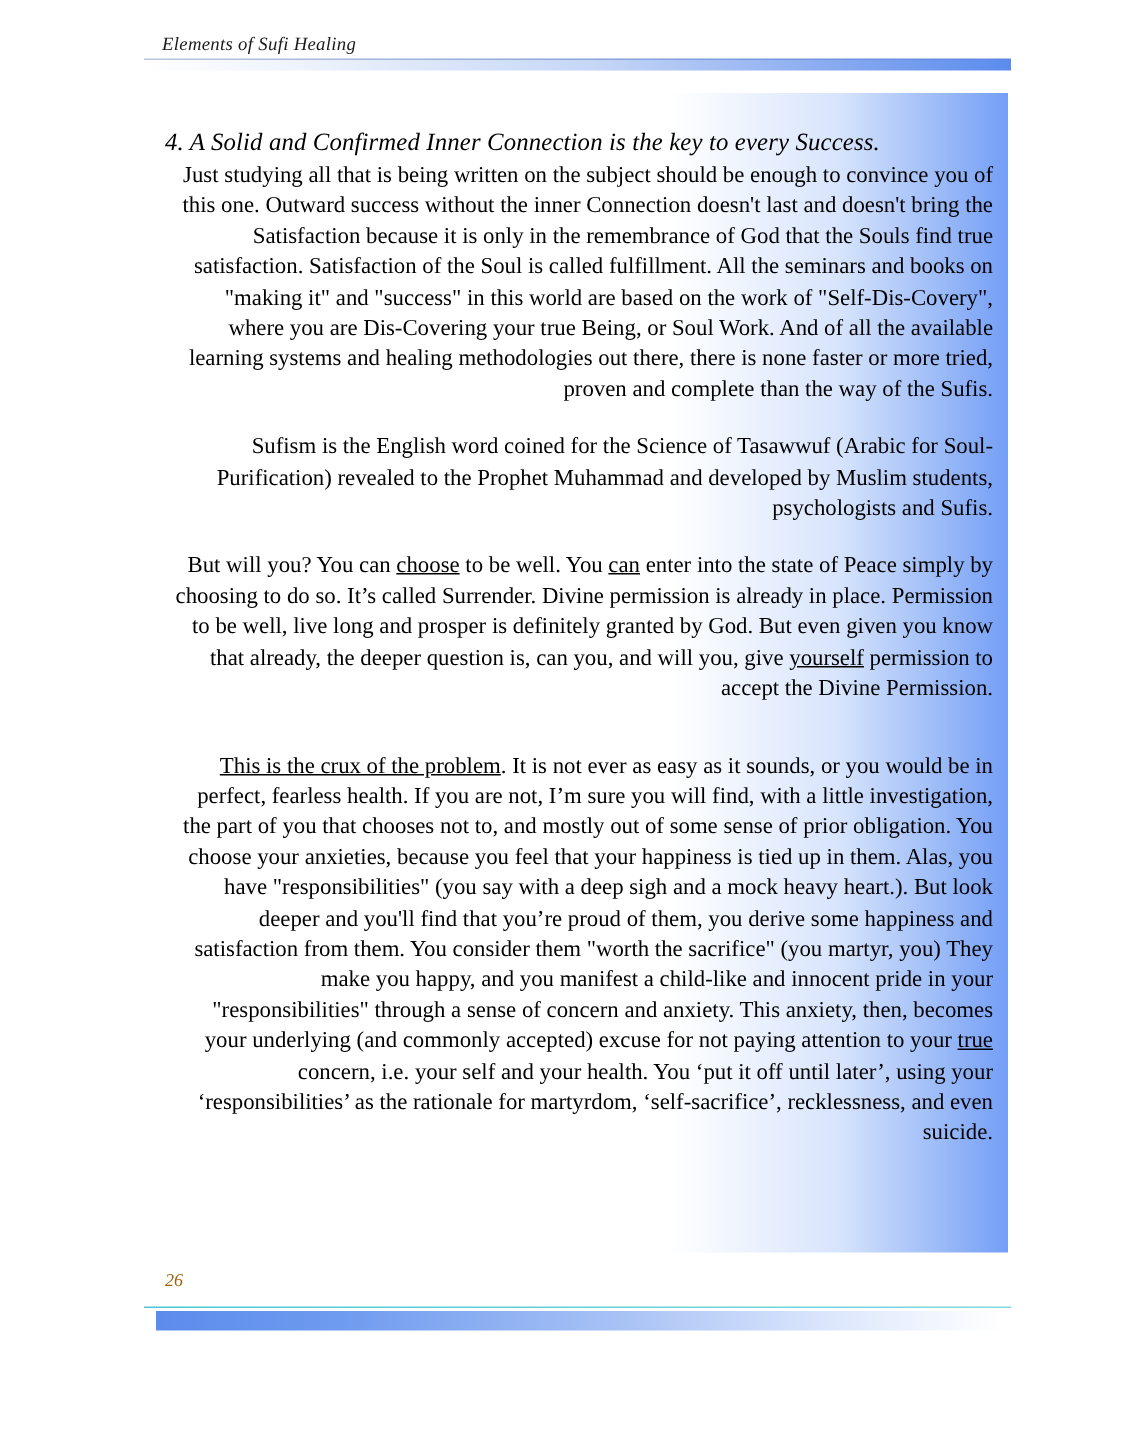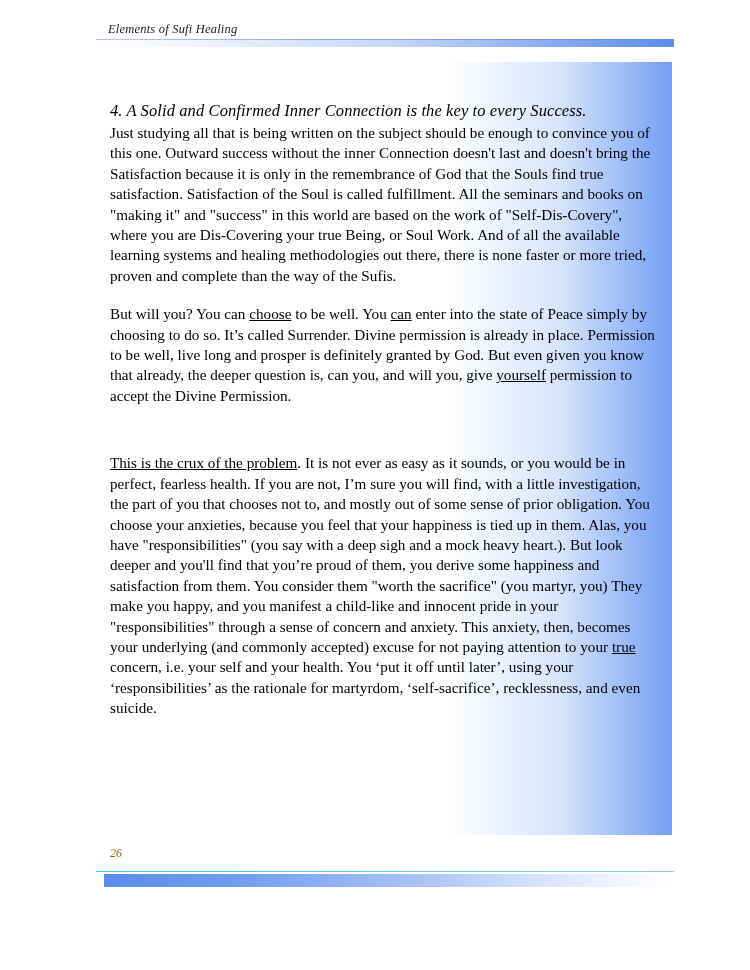--- a/index.html
+++ b/index.html
@@ -89,26 +89,25 @@
     font-weight: normal;
     font-size: 16.5px;
     line-height: 21px;
     letter-spacing: 0.1px;
   }
 
   p.body-par {
     margin: 0;
     font-size: 15.2px;
     line-height: 20.4px;
-    text-align: left;
+    text-align: right;
   }
 
   .block {
     margin-bottom: 18px;
-    margin-top: 16px;
   }
   .block.last {
     margin-bottom: 0;
   }
   .gap-large {
     height: 13px;
   }
 
   u.ul, .ul {
     text-decoration: underline;
@@ -160,20 +159,21 @@
   <div class="content-panel"></div>
 
   <div class="text-col">
 
     <div class="block">
       <h2 class="section-heading">4. A Solid and Confirmed Inner Connection is the key to every Success.</h2>
       <p class="body-par">Just studying all that is being written on the subject should be enough to convince you of this one. Outward success without the inner Connection doesn't last and doesn't bring the Satisfaction because it is only in the remembrance of God that the Souls find true satisfaction. Satisfaction of the Soul is called fulfillment. All the seminars and books on "making it" and "success" in this world are based on the work of "Self-Dis-Covery", where you are Dis-Covering your true Being, or Soul Work. And of all the available learning systems and healing methodologies out there, there is none faster or more tried, proven and complete than the way of the Sufis.</p>
     </div>
 
     <div class="block">
+      <p class="body-par">Sufism is the English word coined for the Science of Tasawwuf (Arabic for Soul-Purification) revealed to the Prophet Muhammad and developed by Muslim students, psychologists and Sufis.</p>
     </div>
 
     <div class="block">
       <p class="body-par"><span>But will you? You can </span><span class="ul">choose</span><span> to be well. You </span><span class="ul">can</span><span> enter into the state of Peace simply by choosing to do so. It’s called Surrender. Divine permission is already in place. Permission to be well, live long and prosper is definitely granted by God. But even given you know that already, the deeper question is, can you, and will you, give </span><span class="ul">yourself</span><span> permission to accept the Divine Permission.</span></p>
     </div>
 
     <div class="gap-large"></div>
 
     <div class="block last">
       <p class="body-par"><span class="ul">This is the crux of the problem</span><span>. It is not ever as easy as it sounds, or you would be in perfect, fearless health. If you are not, I’m sure you will find, with a little investigation, the part of you that chooses not to, and mostly out of some sense of prior obligation. You choose your anxieties, because you feel that your happiness is tied up in them. Alas, you have "responsibilities" (you say with a deep sigh and a mock heavy heart.). But look deeper and you'll find that you’re proud of them, you derive some happiness and satisfaction from them. You consider them "worth the sacrifice" (you martyr, you) They make you happy, and you manifest a child-like and innocent pride in your "responsibilities" through a sense of concern and anxiety. This anxiety, then, becomes your underlying (and commonly accepted) excuse for not paying attention to your </span><span class="ul">true</span><span> concern, i.e. your self and your health. You ‘put it off until later’, using your ‘responsibilities’ as the rationale for martyrdom, ‘self-sacrifice’, recklessness, and even suicide.</span></p>

